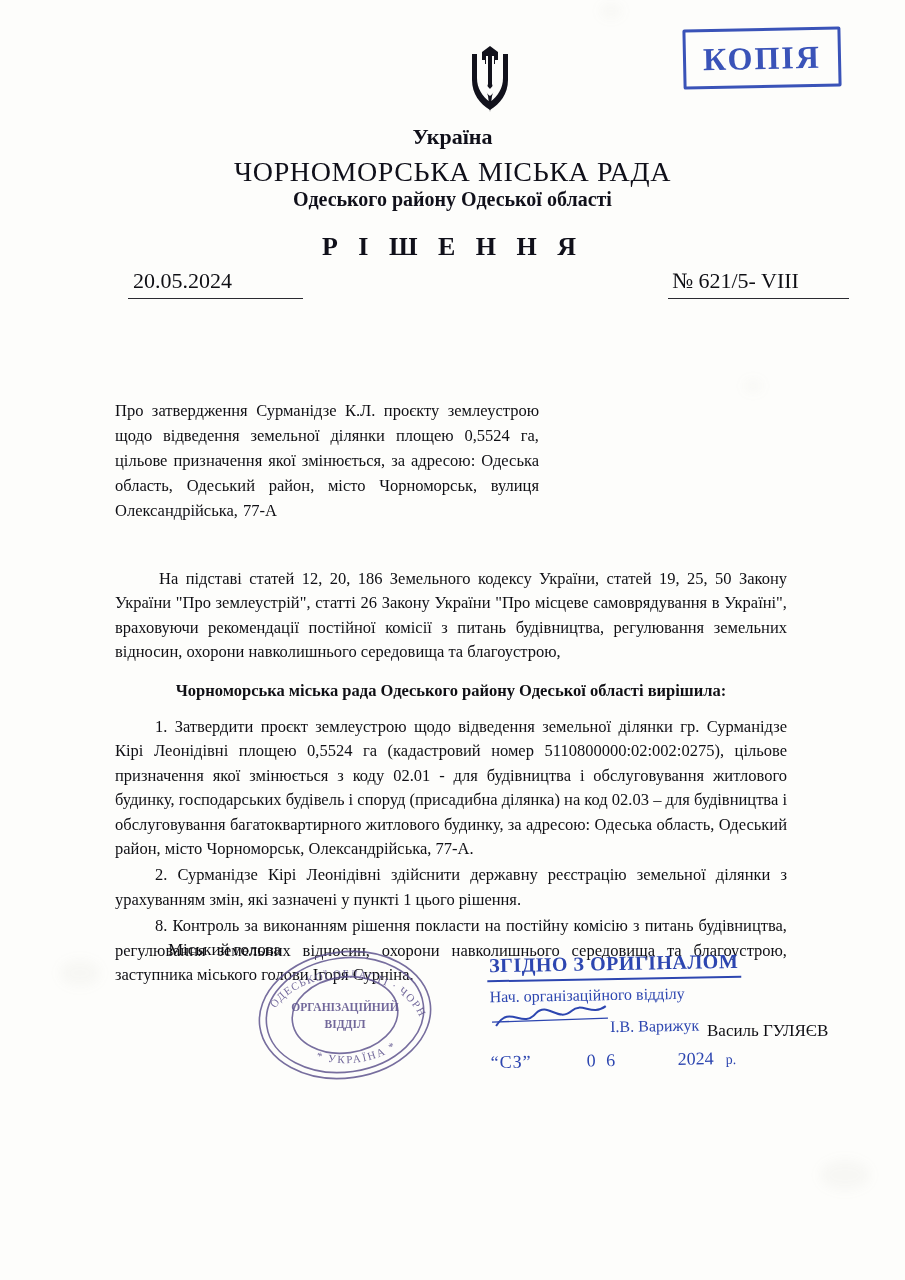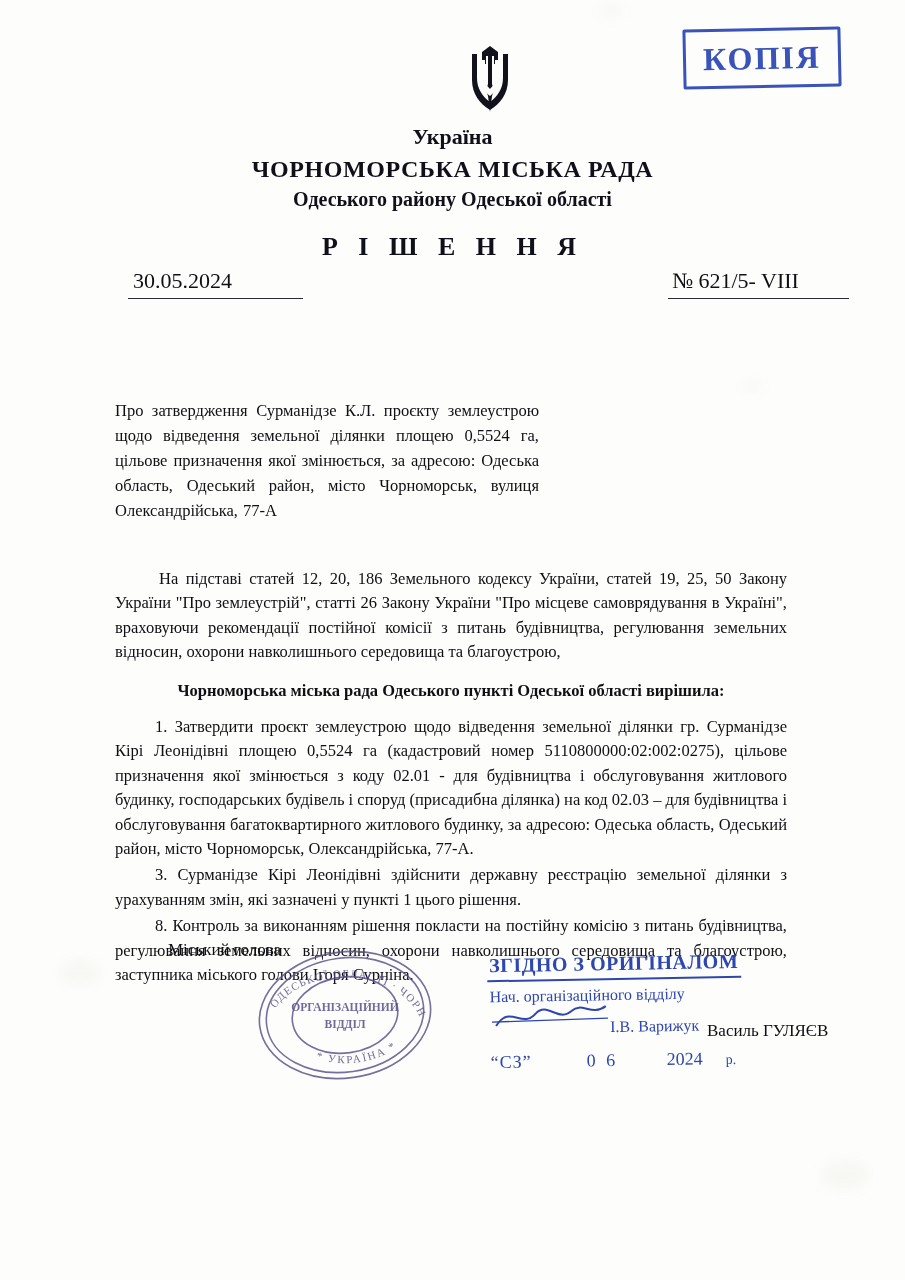--- a/index.html
+++ b/index.html
@@ -69,22 +69,22 @@
     text-align: center;
     color: #10101a;
   }
   .hdr-country {
     top: 124px;
     font-size: 22px;
     font-weight: bold;
   }
   .hdr-council {
     top: 156px;
-    font-size: 24px;
-    font-weight: bold;
+    font-size: 28px;
+    font-weight: normal;
     letter-spacing: 0.6px;
   }
   .hdr-region {
     top: 188px;
     font-size: 20px;
     font-weight: bold;
   }
   .hdr-decision {
     top: 232px;
     font-size: 26px;
@@ -234,21 +234,21 @@
     letter-spacing: 1px;
   }
   .cert-date-month {
     left: 104px;
     top: 100px;
     font-size: 18px;
     letter-spacing: 3px;
     text-align: right;
   }
   .cert-date-year {
-    left: 184px;
+    left: 195px;
     top: 100px;
     font-size: 18px;
   }
   .cert-date-suffix {
     left: 243px;
     top: 104px;
     font-size: 14px;
   }
 </style>
 </head>
@@ -271,32 +271,32 @@
       <path d="M8 10 L13 10 L13 34 C13 44 18 52 26 58 C34 52 39 44 39 34 L39 10 L44 10 L44 36 C44 50 36 60 26 66 C16 60 8 50 8 36 Z" fill="#12121c"></path>
       <path d="M17 16 L21 16 L21 33 C21 39 23 42 26 45 C29 42 31 39 31 33 L31 16 L35 16 L35 35 C35 43 31 48 26 52 C21 48 17 43 17 35 Z" fill="#fdfdfb"></path>
     </svg>
   </div>
 
   <div class="hdr hdr-country">Україна</div>
   <div class="hdr hdr-council">ЧОРНОМОРСЬКА МІСЬКА РАДА</div>
   <div class="hdr hdr-decision">Р І Ш Е Н Н Я</div>
   <div class="hdr hdr-region">Одеського району Одеської області</div>
 
-  <div class="meta-date">30.05.2024</div>
+  <div class="meta-date">20.05.2024</div>
   <div class="meta-date-rule"></div>
   <div class="meta-num">№ 621/5- VIII</div>
   <div class="meta-num-rule"></div>
 
   <div class="subject">Про затвердження Сурманідзе К.Л. проєкту землеустрою щодо відведення земельної ділянки площею 0,5524 га, цільове призначення якої змінюється, за адресою: Одеська область, Одеський район, місто Чорноморськ, вулиця Олександрійська, 77-А</div>
 
   <div class="body-block">
     <p class="p-indent">На підставі статей 12, 20, 186 Земельного кодексу України, статей 19, 25, 50 Закону України "Про землеустрій", статті 26 Закону України "Про місцеве самоврядування в Україні", враховуючи рекомендації постійної комісії з питань будівництва, регулювання земельних відносин, охорони навколишнього середовища та благоустрою,</p>
-    <p class="decision-line">Чорноморська міська рада Одеського пункті Одеської області вирішила:</p>
+    <p class="decision-line">Чорноморська міська рада Одеського району Одеської області вирішила:</p>
     <p class="item">1. Затвердити проєкт землеустрою щодо відведення земельної ділянки гр. Сурманідзе Кірі Леонідівні площею 0,5524 га (кадастровий номер 5110800000:02:002:0275), цільове призначення якої змінюється з коду 02.01 - для будівництва і обслуговування житлового будинку, господарських будівель і споруд (присадибна ділянка) на код 02.03 – для будівництва і обслуговування багатоквартирного житлового будинку, за адресою: Одеська область, Одеський район, місто Чорноморськ, Олександрійська, 77-А.</p>
-    <p class="item">3. Сурманідзе Кірі Леонідівні здійснити державну реєстрацію земельної ділянки з урахуванням змін, які зазначені у пункті 1 цього рішення.</p>
+    <p class="item">2. Сурманідзе Кірі Леонідівні здійснити державну реєстрацію земельної ділянки з урахуванням змін, які зазначені у пункті 1 цього рішення.</p>
     <p class="item">8. Контроль за виконанням рішення покласти на постійну комісію з питань будівництва, регулювання земельних відносин, охорони навколишнього середовища та благоустрою, заступника міського голови Ігоря Сурніна.</p>
   </div>
 
   <div class="sig-role">Міський голова</div>
   <div class="sig-name">Василь ГУЛЯЄВ</div>
 
   <div class="seal">
     <svg viewBox="0 0 186 135" width="186" height="135" aria-hidden="true">
       <g transform="translate(93,67) rotate(-8) translate(-93,-67)" fill="none" stroke="#5a4f8a" stroke-width="1.6" opacity="0.82">
         <ellipse cx="93" cy="67" rx="86" ry="63"></ellipse>

